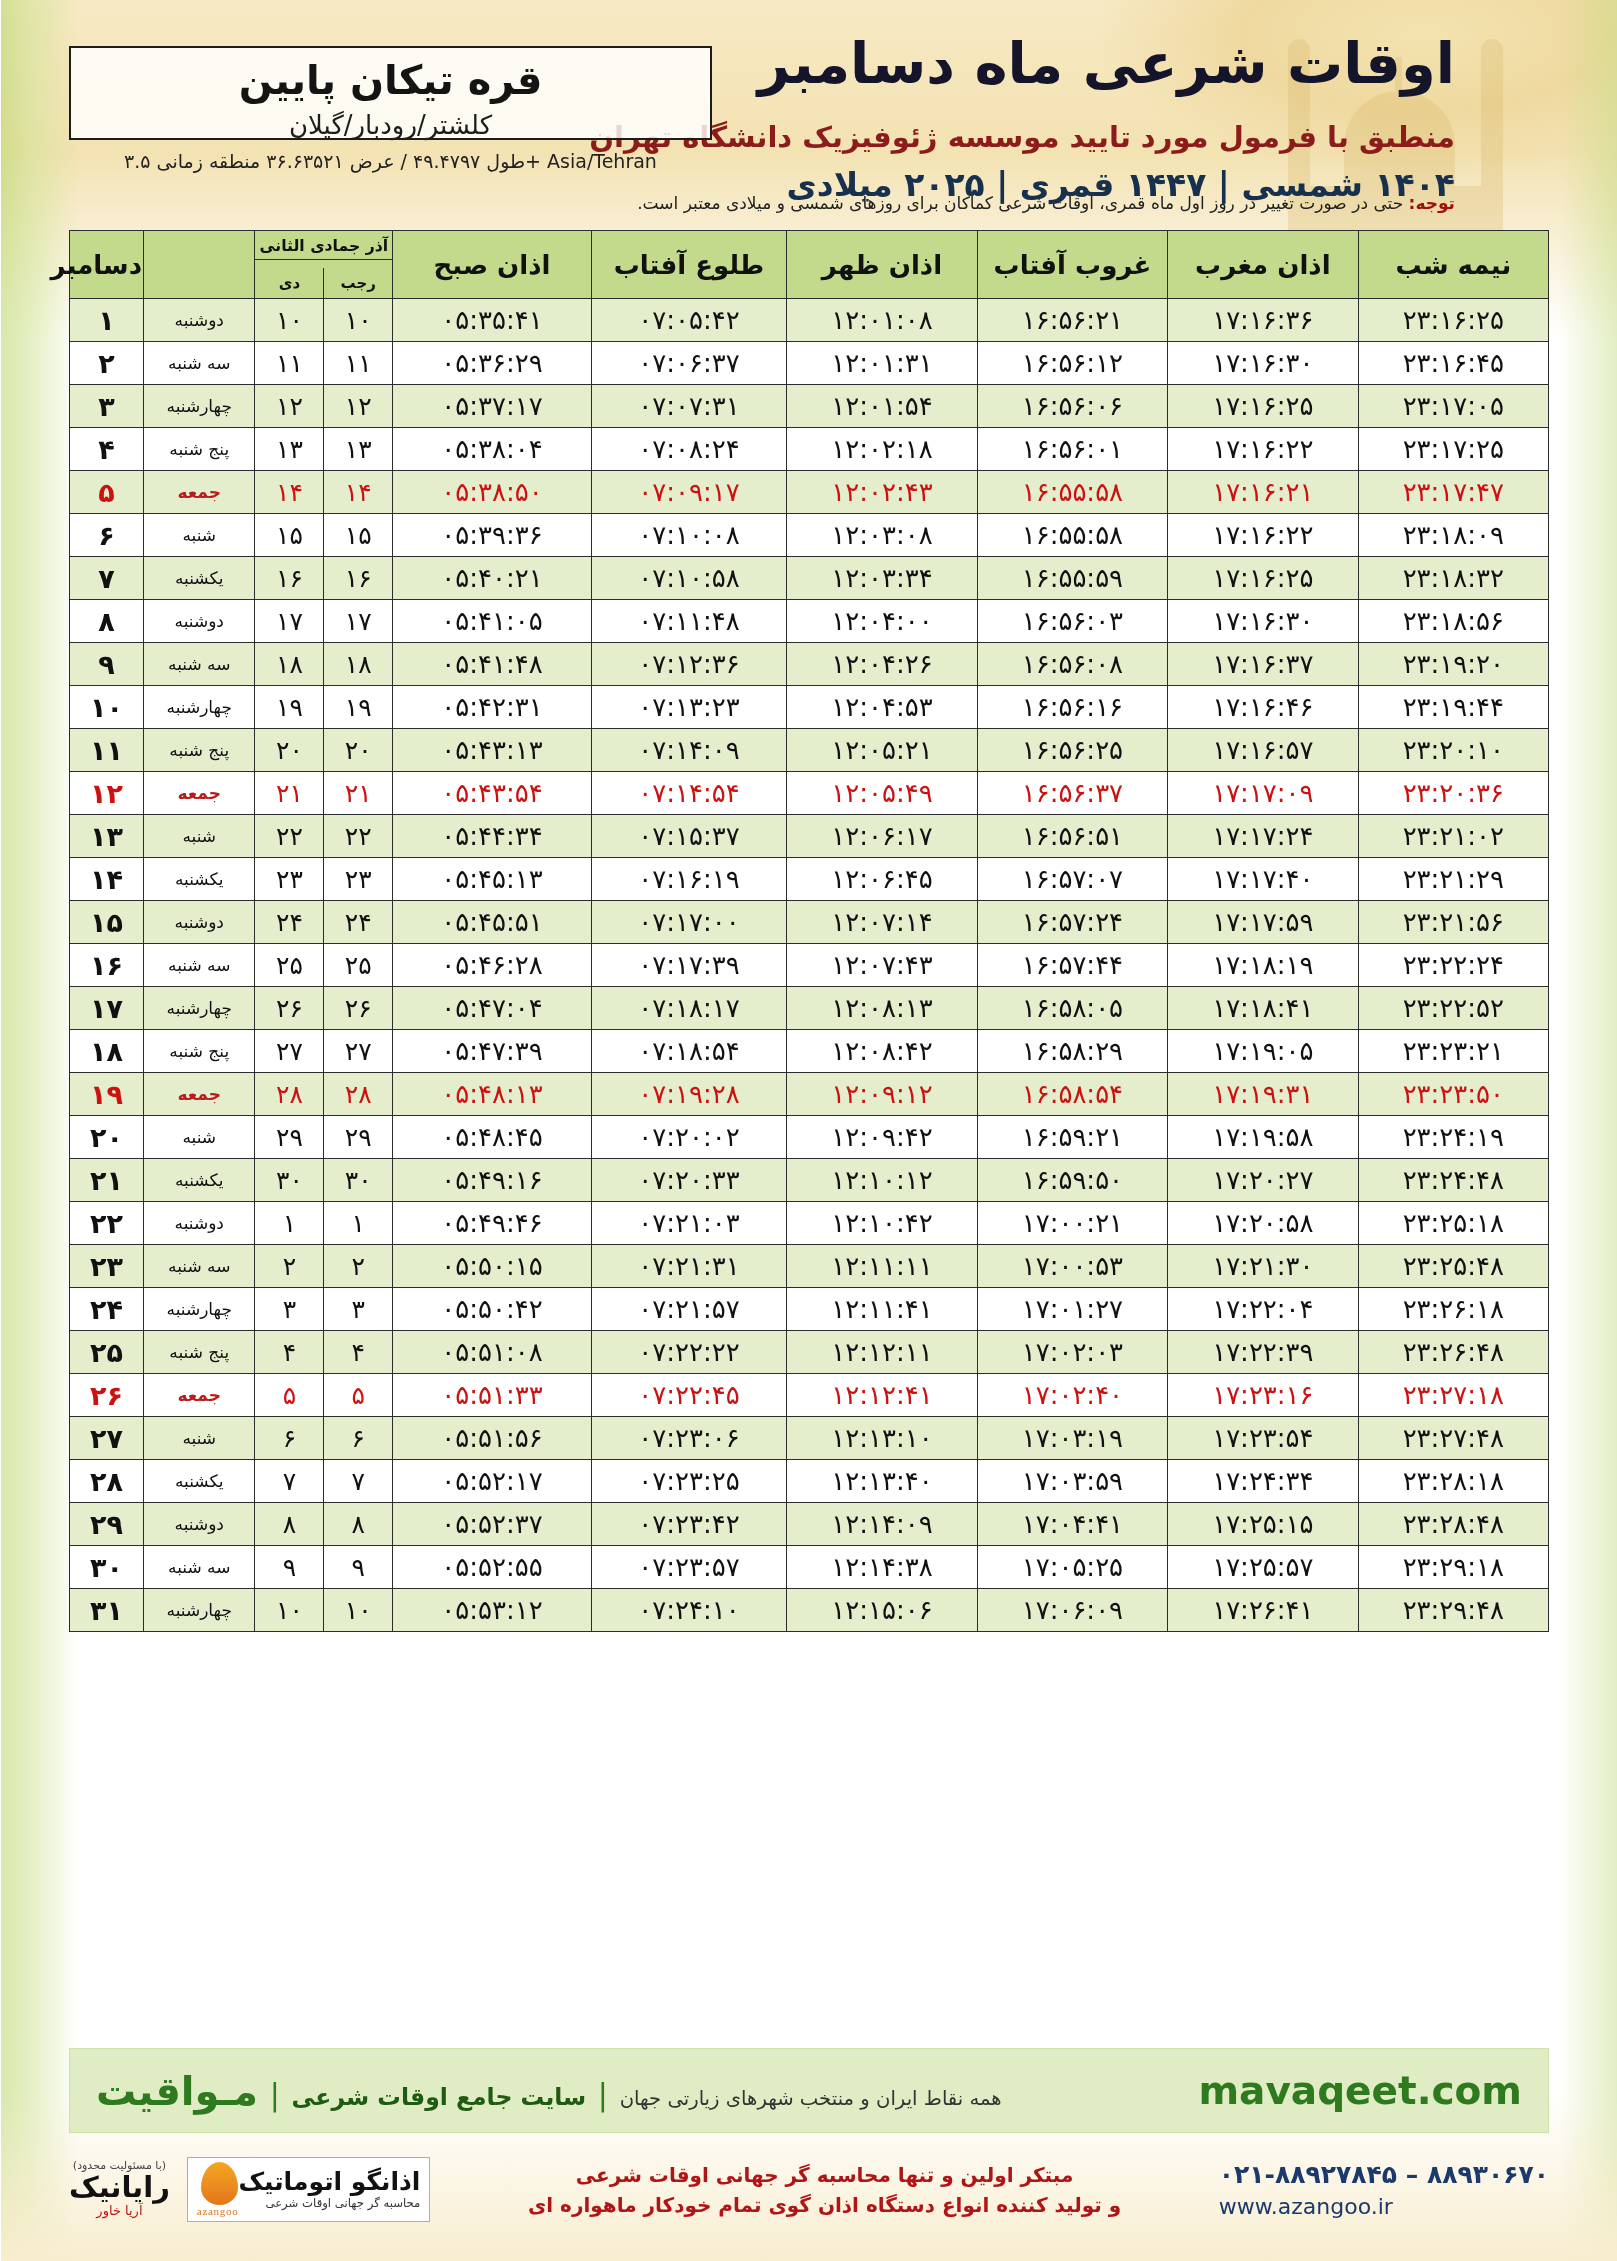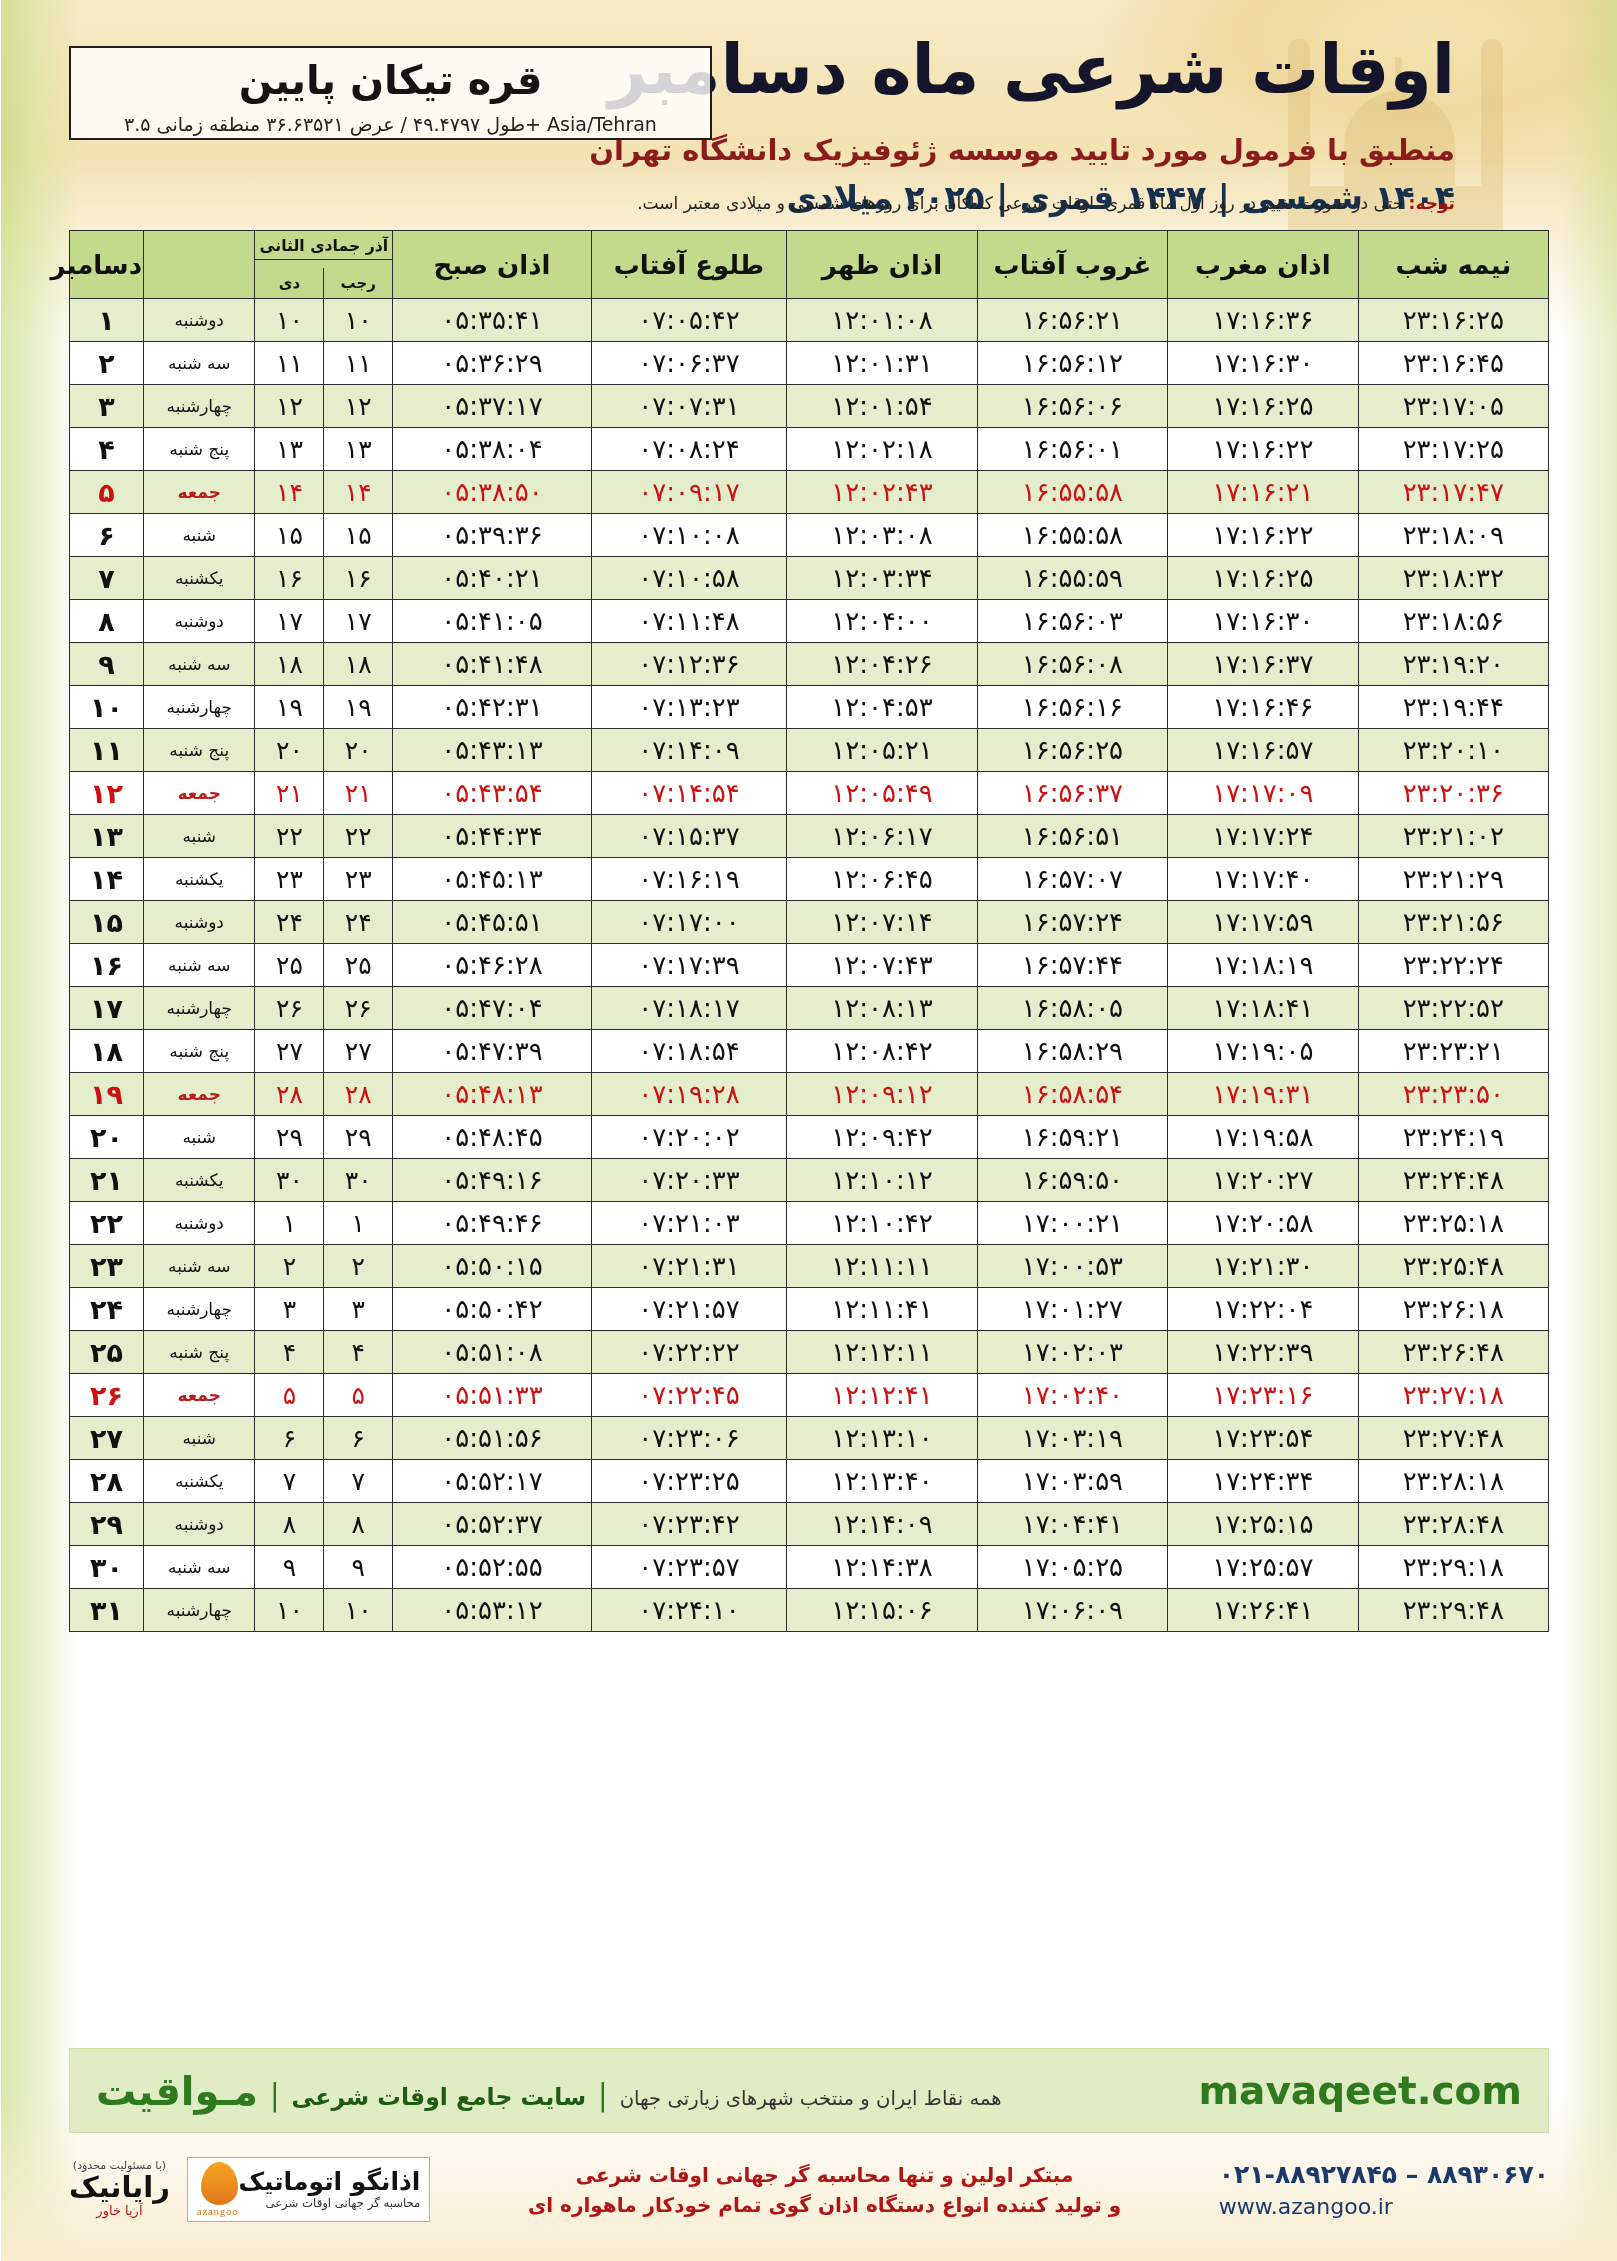--- a/index.html
+++ b/index.html
@@ -66,21 +66,21 @@
     position: absolute; right: auto; left: 69px; top: 46px;
     width: 643px; height: 94px;
     border: 2px solid #1c1c1c; background: rgba(255,255,255,.82);
     text-align: center; padding-top: 9px;
   }
   .loc-city { font-size: 40px; font-weight: bold; color: #141414; line-height: 1.15; }
   .loc-sub { font-size: 26px; color: #1d1d1d; margin-top: 6.5px; }
   .loc-coord { font-size: 19px; color: #222; margin-top: 10.4px; direction: ltr; }
 
   .title-block { position: absolute; right: 163px; top: 33px; text-align: right; }
-  .main-title { font-size: 68px; font-weight: bold; color: #14142a; line-height: 1.1; }
+  .main-title { font-size: 56px; font-weight: bold; color: #14142a; line-height: 1.1; }
   .sub-title { font-size: 29px; font-weight: bold; color: #8c1b1b; margin-top: 25px; }
   .years { font-size: 33px; color: #17304d; margin-top: 11.7px; font-weight: bold; }
 
   .note {
     position: absolute; top: 193px; right: 163px; left: 69px;
     text-align: right; font-size: 17px; color: #222;
   }
   .note b { color: #a01010; }
 
   
@@ -189,20 +189,21 @@
   <div class="header">
 
     <div class="title-block">
       <div class="main-title">اوقات شرعی ماه دسامبر</div>
       <div class="sub-title">منطبق با فرمول مورد تایید موسسه ژئوفیزیک دانشگاه تهران</div>
       <div class="years">۱۴۰۴ شمسی | ۱۴۴۷ قمری | ۲۰۲۵ میلادی</div>
     </div>
 
     <div class="loc-box">
       <div class="loc-city">قره تیکان پایین</div>
+      <div class="loc-sub">کلشتر/رودبار/گیلان</div>
       <div class="loc-coord">طول ۴۹.۴۷۹۷ / عرض ۳۶.۶۳۵۲۱ منطقه زمانی ۳.۵+ Asia/Tehran</div>
     </div>
 
     <div class="note">
       <b>توجه:</b>
       <span>حتی در صورت تغییر در روز اول ماه قمری، اوقات شرعی کماکان برای روزهای شمسی و میلادی معتبر است.</span>
     </div>
   </div>
 
   <div class="table-wrap">

